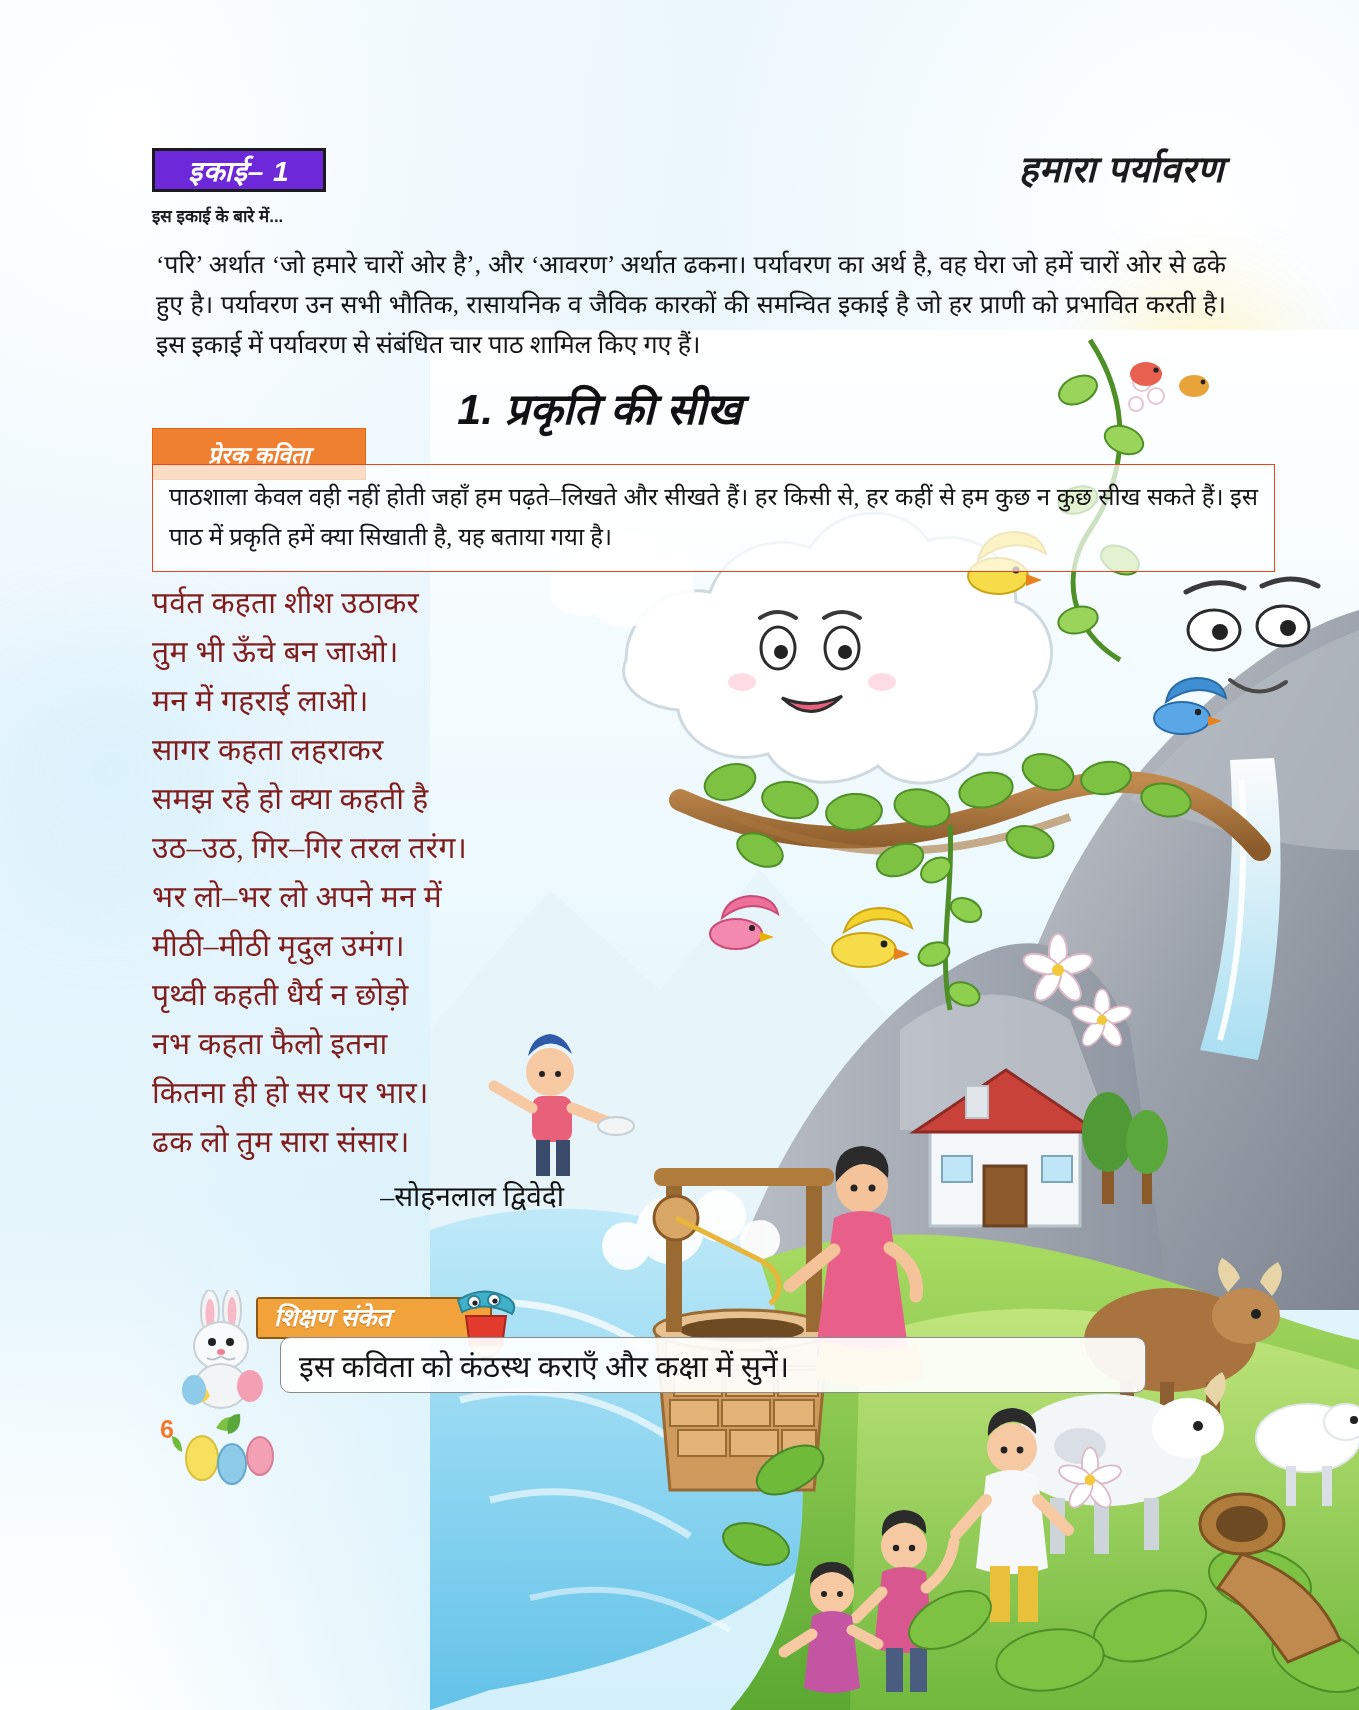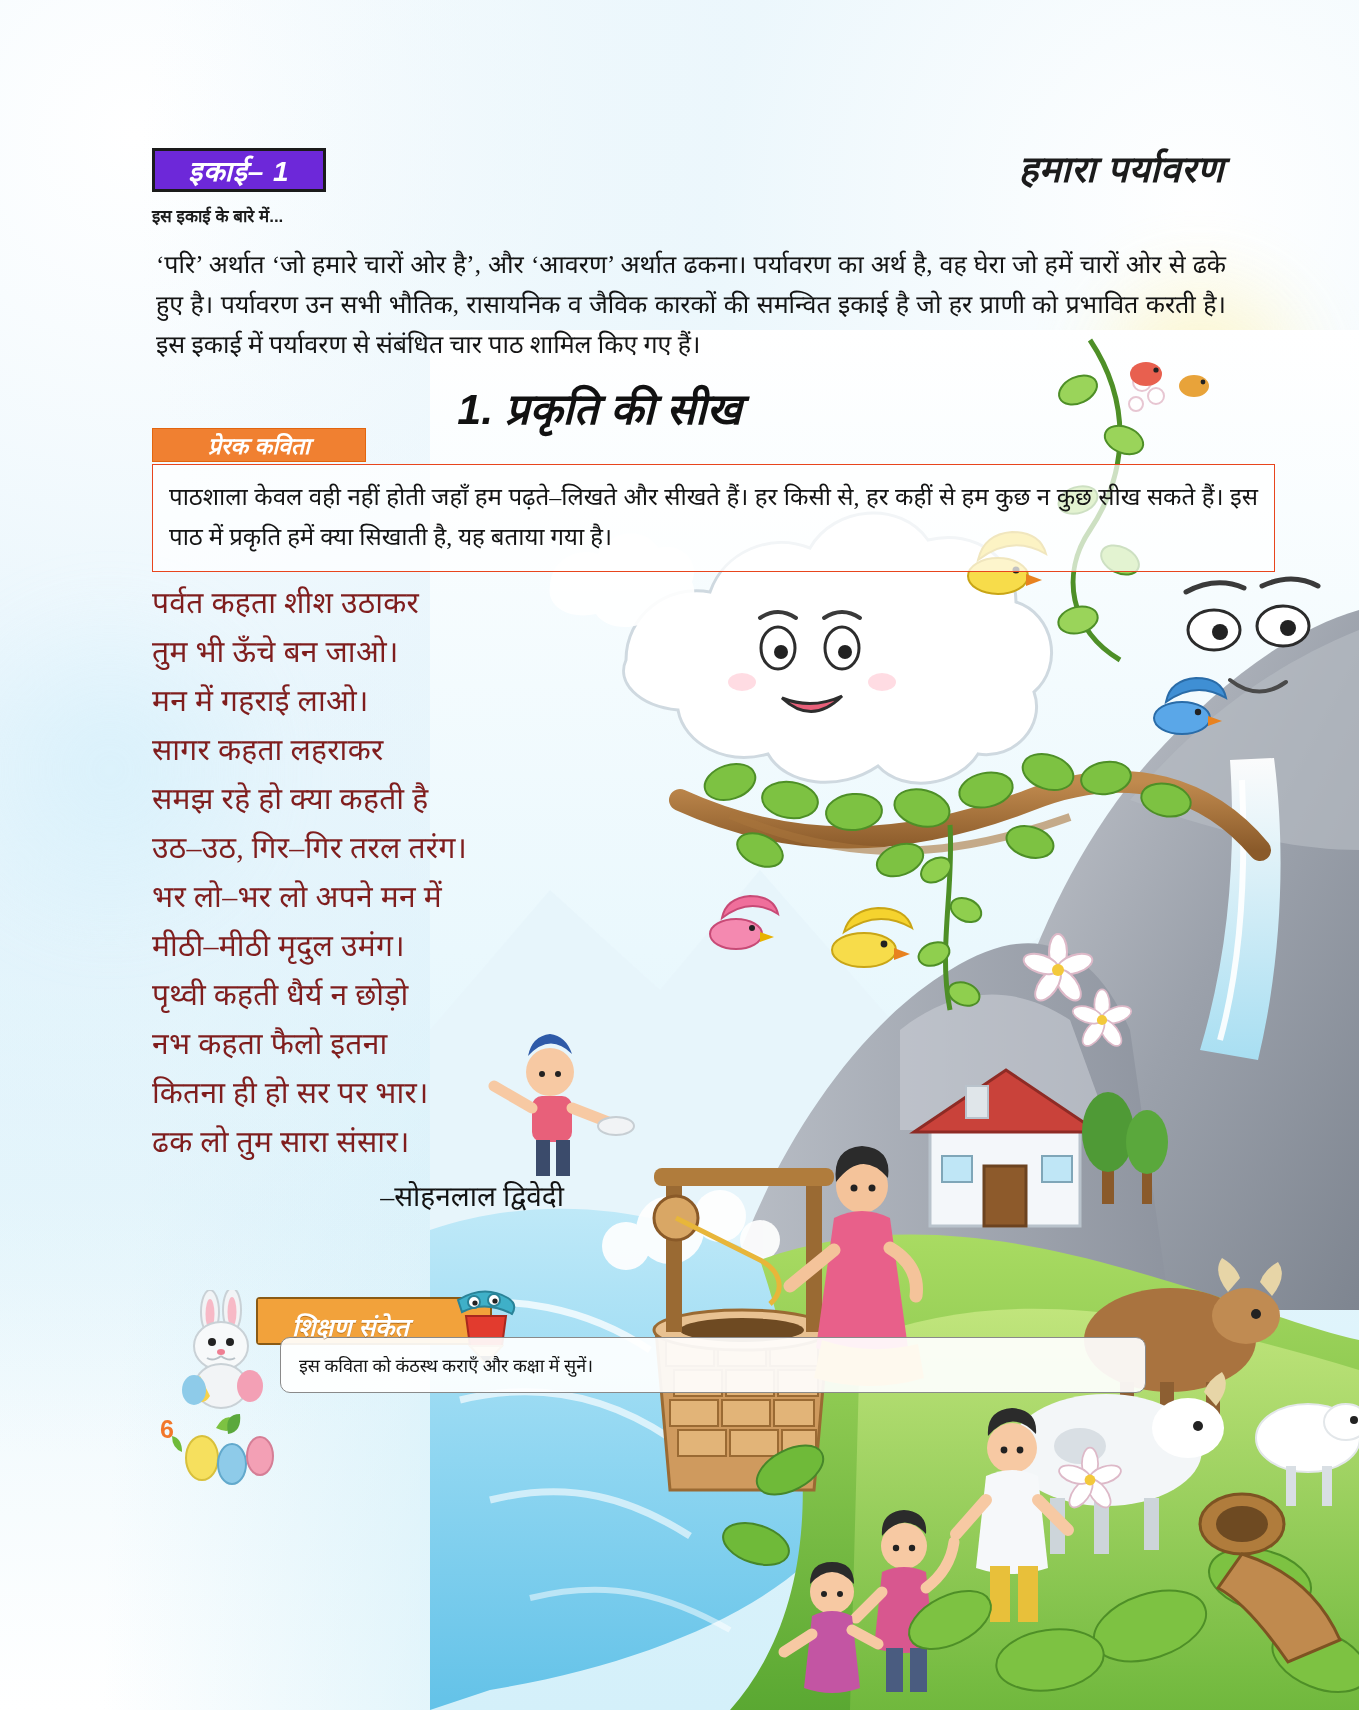--- a/index.html
+++ b/index.html
@@ -134,21 +134,21 @@
     font-size: 43px;
     color: #111111;
     padding-right: 160px;
   }
 
   .poem-tag {
     position: absolute;
     left: 152px;
     top: 428px;
     min-width: 214px;
-    height: 34px;
+    height: 52px;
     background: #f08031;
     border: 1.5px solid #e2650f;
     color: #ffffff;
     font-family: "Liberation Sans", sans-serif;
     font-weight: bold;
     font-style: italic;
     font-size: 23px;
     display: flex;
     align-items: center;
     justify-content: center;
@@ -194,28 +194,27 @@
     font-size: 28px;
     color: #121212;
     font-weight: normal;
   }
 
   .hint-tag {
     position: absolute;
     left: 256px;
     top: 1297px;
     width: 236px;
-    height: 48px;
+    height: 42px;
     background: linear-gradient(180deg, #f4f1c7 0%, #f2ead2 100%);
     border: 2px solid #8a5a14;
     border-radius: 4px;
     display: flex;
-    align-items: flex-end;
+    align-items: flex-start;
     box-sizing: border-box;
-    padding-left: 18px;
   }
   .hint-tag .tag-fill {
     position: absolute;
     inset: 0;
     background: #f2a23b;
     z-index: 0;
   }
   .hint-tag .tag-text {
     position: relative;
     z-index: 2;
@@ -236,21 +235,21 @@
     height: 56px;
     background: rgba(255,255,255,0.92);
     border: 1.6px solid #8a8a8a;
     border-radius: 10px;
     box-sizing: border-box;
     display: flex;
     align-items: center;
     padding-left: 18px;
   }
   .hint-box span {
-    font-size: 18px;
+    font-size: 30px;
     color: #141414;
   }
 
   .page-number {
     position: absolute;
     left: 160px;
     top: 1415px;
     font-family: "Liberation Sans", sans-serif;
     font-size: 25px;
     font-weight: bold;

